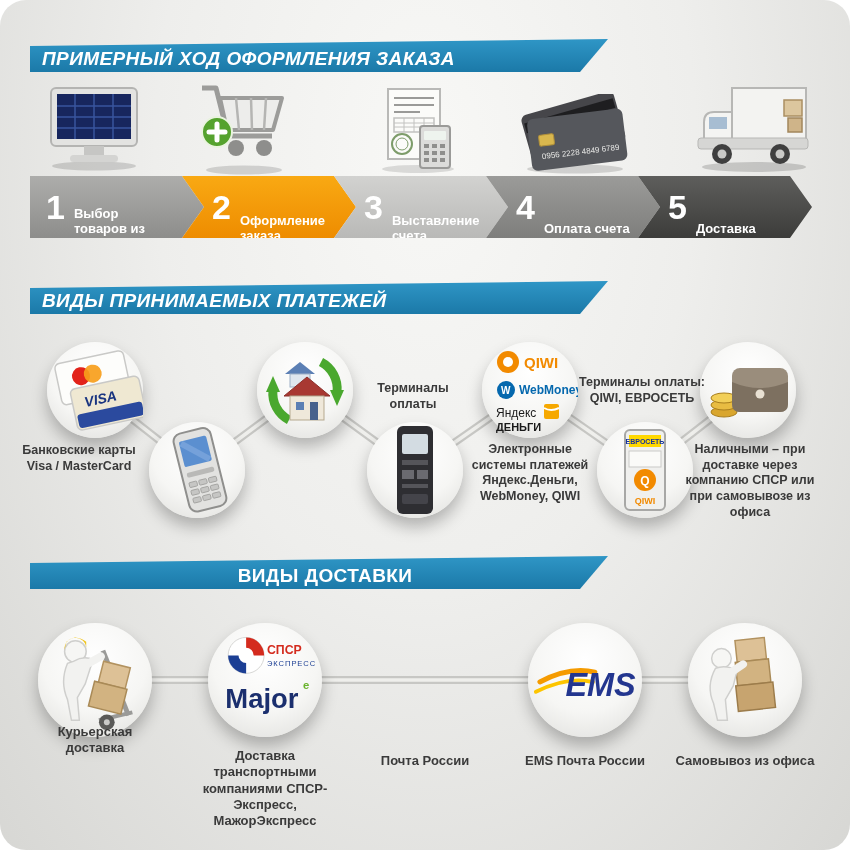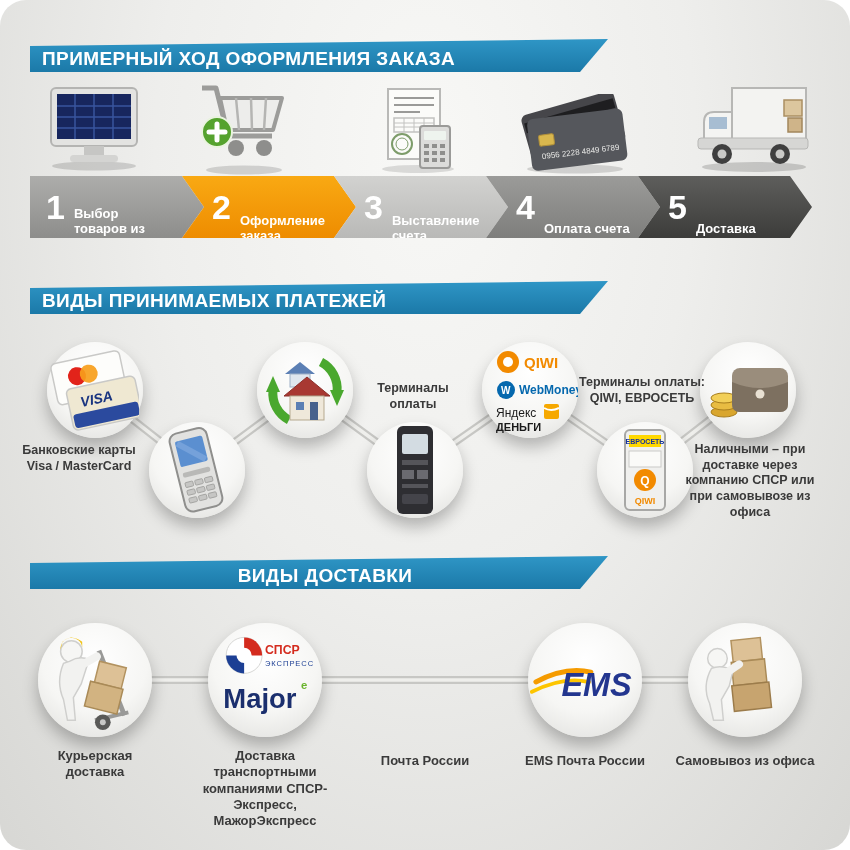--- a/index.html
+++ b/index.html
@@ -11,22 +11,22 @@
   svg { font-family:"Liberation Sans", sans-serif; }
 
   
   .banner {
     position:absolute; left:30px; width:578px; height:33px;
     background:linear-gradient(180deg,#2f96c6 0%, #1b79a8 100%);
     color:#fff; font-weight:bold; font-size:19px; letter-spacing:.4px;
     display:flex; align-items:center; padding:6px 0 0 12px;
     clip-path:polygon(0 7px, 100% 0, calc(100% - 28px) 100%, 0 100%);
   }
-  #banner-order    { top:39px; }
-  #banner-payments { top:281px; }
+  #banner-order    { top:39px;font-style:italic; }
+  #banner-payments { top:281px;font-style:italic; }
   #banner-delivery { top:556px;justify-content:center; }
 
   
   .step {
     position:absolute; top:176px; width:174px; height:62px;
     display:flex; align-items:center; color:#fff;
   }
   .step .num { font-size:34px; font-weight:bold; line-height:1; }
   .step .slabel { font-size:13px; font-weight:bold; line-height:1.15; margin-left:9px; width:86px;margin-top:44px; }
   .clip-first { clip-path:polygon(0 0,152px 0,174px 50%,152px 100%,0 100%); }
@@ -42,21 +42,21 @@
   .step-icon { position:absolute; }
 
   
   #connectors { position:absolute; left:0; top:0; z-index:1; pointer-events:none; }
 
   
   .pcircle, .dcircle {
     position:absolute; border-radius:50%; z-index:2;
     background:radial-gradient(circle at 50% 32%, #ffffff 0%, #f6f6f4 55%, #dededb 100%);
     box-shadow:0 9px 16px rgba(0,0,0,.26);
-    display:flex; align-items:center; justify-content:flex-start;
+    display:flex; align-items:center; justify-content:flex-end;
   }
   .pcircle { width:96px; height:96px; }
   .dcircle { width:114px; height:114px; }
 
   .plabel, .dlabel {
     position:absolute; z-index:3; text-align:center; color:#3a3a3a;
     font-weight:bold; line-height:1.25;
   }
   .plabel { font-size:12.5px; }
   .dlabel { font-size:13px; }
@@ -270,20 +270,21 @@
       <ellipse cx="24" cy="63" rx="13" ry="5" fill="#e8bc42" stroke="#a97f1e"></ellipse>
       <ellipse cx="24" cy="56" rx="13" ry="5" fill="#f2cf58" stroke="#a97f1e"></ellipse>
       <rect x="32" y="26" width="56" height="44" rx="8" fill="#9a8d7c"></rect>
       <path d="M32 40 Q60 52 88 40 L88 62 Q88 70 80 70 L40 70 Q32 70 32 62 Z" fill="#7d7060"></path>
       <circle cx="60" cy="52" r="4.5" fill="#e8e0d2"></circle>
     </svg>
   </div>
 
   <div class="plabel" style="left:9px;top:443px;width:140px">Банковские карты Visa / MasterCard</div>
   <div class="plabel" style="left:358px;top:381px;width:110px">Терминалы оплаты</div>
+  <div class="plabel" style="left:466px;top:442px;width:128px">Электронные системы платежей Яндекс.Деньги, WebMoney, QIWI</div>
   <div class="plabel" style="left:572px;top:375px;width:140px">Терминалы оплаты: QIWI, ЕВРОСЕТЬ</div>
   <div class="plabel" style="left:675px;top:442px;width:150px">Наличными – при доставке через компанию СПСР или при самовывозе из офиса</div>
 
   <div class="banner" id="banner-delivery">
     <span>ВИДЫ ДОСТАВКИ</span>
   </div>
 
   <div class="dcircle" style="left:38px;top:623px">
     <svg width="110" height="110" viewBox="0 0 112 112">
       <line x1="62" y1="26" x2="88" y2="92" stroke="#9a9a98" stroke-width="5"></line>
@@ -329,19 +330,19 @@
         <rect x="48" y="14" width="30" height="22" fill="#ddc196" stroke="#b2925f" stroke-width="1.5"></rect>
         <rect x="46" y="36" width="34" height="24" fill="#d2b381" stroke="#a98a57" stroke-width="1.5"></rect>
         <rect x="44" y="60" width="38" height="26" fill="#c7a46f" stroke="#9c7c4b" stroke-width="1.5"></rect>
       </g>
       <circle cx="30" cy="34" r="10" fill="#f6f6f4" stroke="#cfcfcd" stroke-width="1.5"></circle>
       <path d="M24 44 Q14 62 22 80 L26 97 L36 97 L34 76 L42 62 L46 46 Q34 40 24 44 Z" fill="#f2f2f0" stroke="#cfcfcd" stroke-width="1.5"></path>
       <path d="M40 48 L52 40" stroke="#f2f2f0" stroke-width="8" stroke-linecap="round"></path>
     </svg>
   </div>
 
-  <div class="dlabel" style="left:40px;top:748px;width:110px">Курьерская доставка</div>
+  <div class="dlabel" style="left:40px;top:724px;width:110px">Курьерская доставка</div>
   <div class="dlabel" style="left:185px;top:748px;width:160px">Доставка транспортными компаниями СПСР-Экспресс, МажорЭкспресс</div>
   <div class="dlabel" style="left:355px;top:753px;width:140px">Почта России</div>
   <div class="dlabel" style="left:505px;top:753px;width:160px">EMS Почта России</div>
   <div class="dlabel" style="left:670px;top:753px;width:150px">Самовывоз из офиса</div>
 
 </div>
 
 </body></html>

